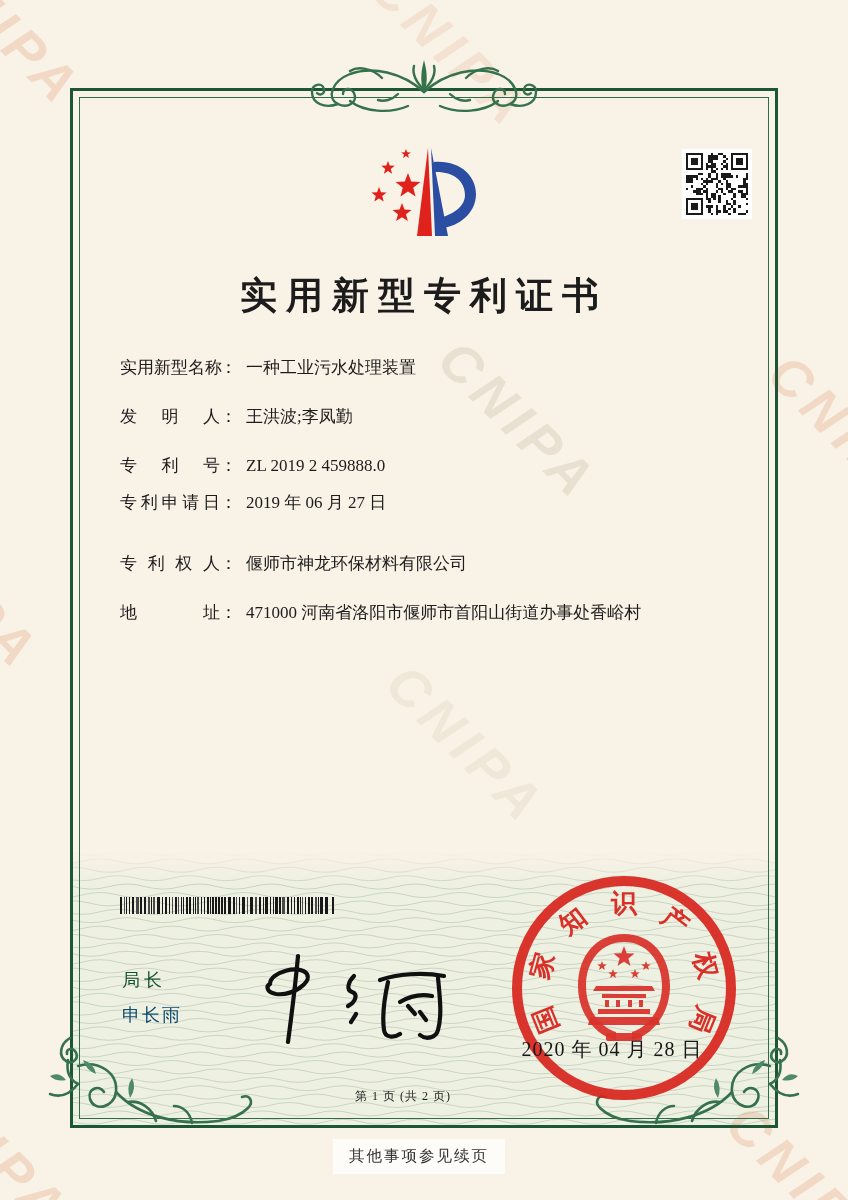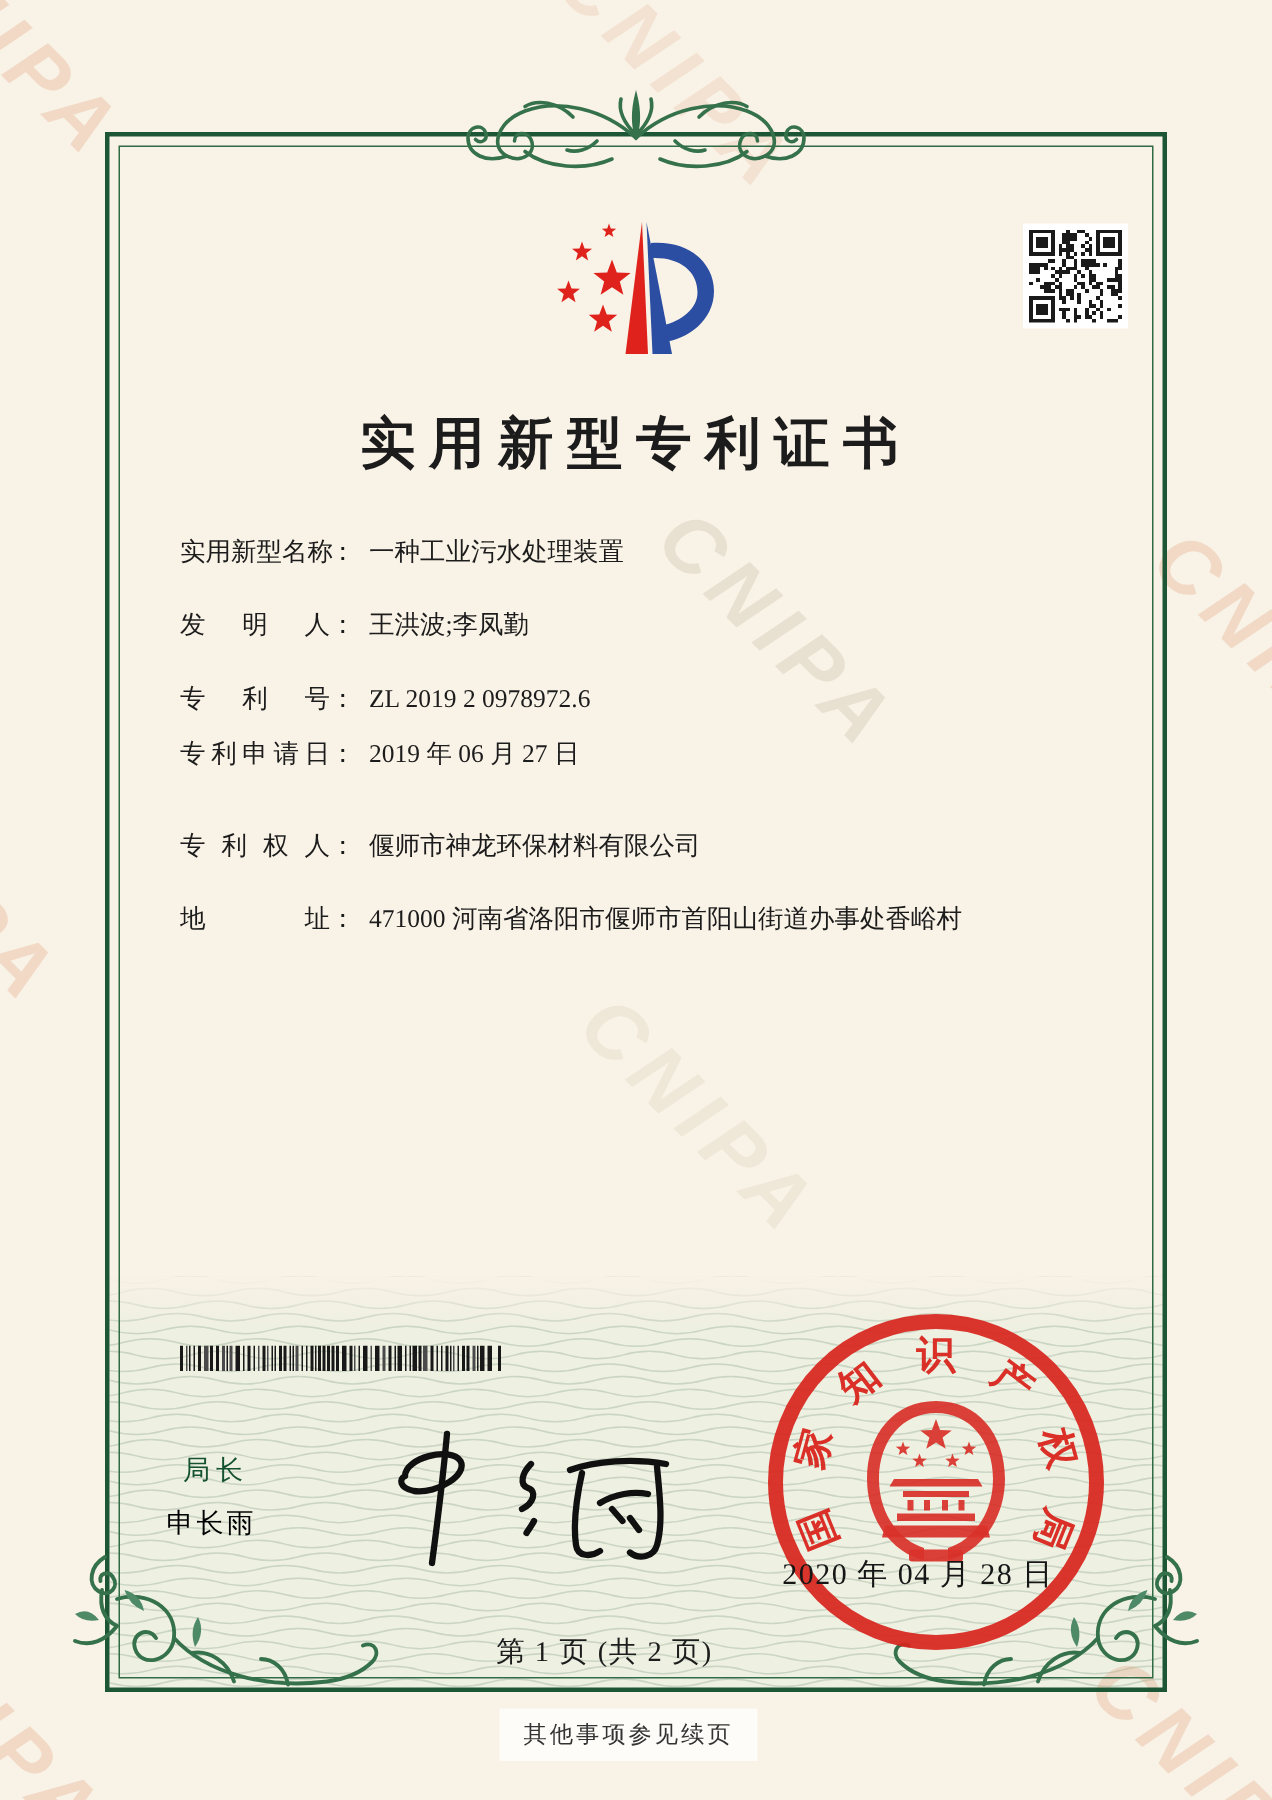--- a/index.html
+++ b/index.html
@@ -56,36 +56,36 @@
   .fvalue{display:inline-block; margin-left:9px; vertical-align:top;}
   .grant2{position:absolute; left:335px; top:0; white-space:nowrap;}
   
   .body-text{position:absolute; left:120px; top:697px; width:632px;
     font-size:16.5px; line-height:26.4px; letter-spacing:0.3px; z-index:5; color:#222;}
   .body-text p{margin:0; text-indent:2em;}
   
   .barcode{position:absolute; left:120px; top:897px; z-index:5;}
   .director-title{position:absolute; left:122px; top:968px; font-size:18px; z-index:5;
     font-family:"Liberation Sans","DejaVu Sans",sans-serif; letter-spacing:4px; color:#14532d;}
-  .director-name{position:absolute; left:111px; top:1003px; font-size:18px; z-index:5;
-    font-family:"Liberation Sans","DejaVu Sans",sans-serif; letter-spacing:2px; color:#000000;}
+  .director-name{position:absolute; left:122px; top:1003px; font-size:18px; z-index:5;
+    font-family:"Liberation Sans","DejaVu Sans",sans-serif; letter-spacing:2px; color:#0c4a6e;}
   .signature{position:absolute; left:252px; top:950px; z-index:5;}
   
   .seal{position:absolute; left:512px; top:876px; width:224px; height:224px; z-index:6;
     border-radius:50%; border:10px solid rgba(216,37,29,0.92); box-sizing:border-box;}
   .seal-ch{position:absolute; left:calc(50% - 15px); top:calc(50% - 15px);
     width:30px; height:30px; line-height:30px; text-align:center;
     font-size:26px; font-weight:bold; color:rgba(216,37,29,0.95);
     transform-origin:50% 50%;}
   .emblem{position:absolute; left:calc(50% - 52px); top:calc(50% - 58px); opacity:0.93;}
   .seal-date{position:absolute; left:502px; top:1036px; width:220px; text-align:center;
     font-size:20px; letter-spacing:1px; color:#161616; z-index:7;}
   
   .page-info{position:absolute; left:70px; top:1088px; width:666px; text-align:center;
-    font-size:19px; letter-spacing:1px; z-index:5;}
+    font-size:12px; letter-spacing:1px; z-index:5;}
   .cont-note{position:absolute; left:333px; top:1139px; width:172px; padding:7px 0;
     background:#fdfcf8; text-align:center; font-size:15.5px; letter-spacing:2px;
     color:#333; z-index:5;}
   svg{display:block;}
 </style>
 </head>
 <body>
 
 <div class="page">
 
@@ -481,21 +481,21 @@
 
   <div class="title">实用新型专利证书</div>
 
   <div class="frow r1">
     <span class="flabel">实用新型名称</span><span class="fcolon">：</span><span class="fvalue">一种工业污水处理装置</span>
   </div>
   <div class="frow r2">
     <span class="flabel">发明人</span><span class="fcolon">：</span><span class="fvalue">王洪波;李凤勤</span>
   </div>
   <div class="frow r3">
-    <span class="flabel">专利号</span><span class="fcolon">：</span><span class="fvalue">ZL 2019 2 0978972.6</span>
+    <span class="flabel">专利号</span><span class="fcolon">：</span><span class="fvalue">ZL 2019 2 459888.0</span>
   </div>
   <div class="frow r4">
     <span class="flabel">专利申请日</span><span class="fcolon">：</span><span class="fvalue">2019 年 06 月 27 日</span>
   </div>
   <div class="frow r5">
     <span class="flabel">专利权人</span><span class="fcolon">：</span><span class="fvalue">偃师市神龙环保材料有限公司</span>
   </div>
   <div class="frow r6">
     <span class="flabel">地址</span><span class="fcolon">：</span><span class="fvalue">471000 河南省洛阳市偃师市首阳山街道办事处香峪村</span>
   </div>

